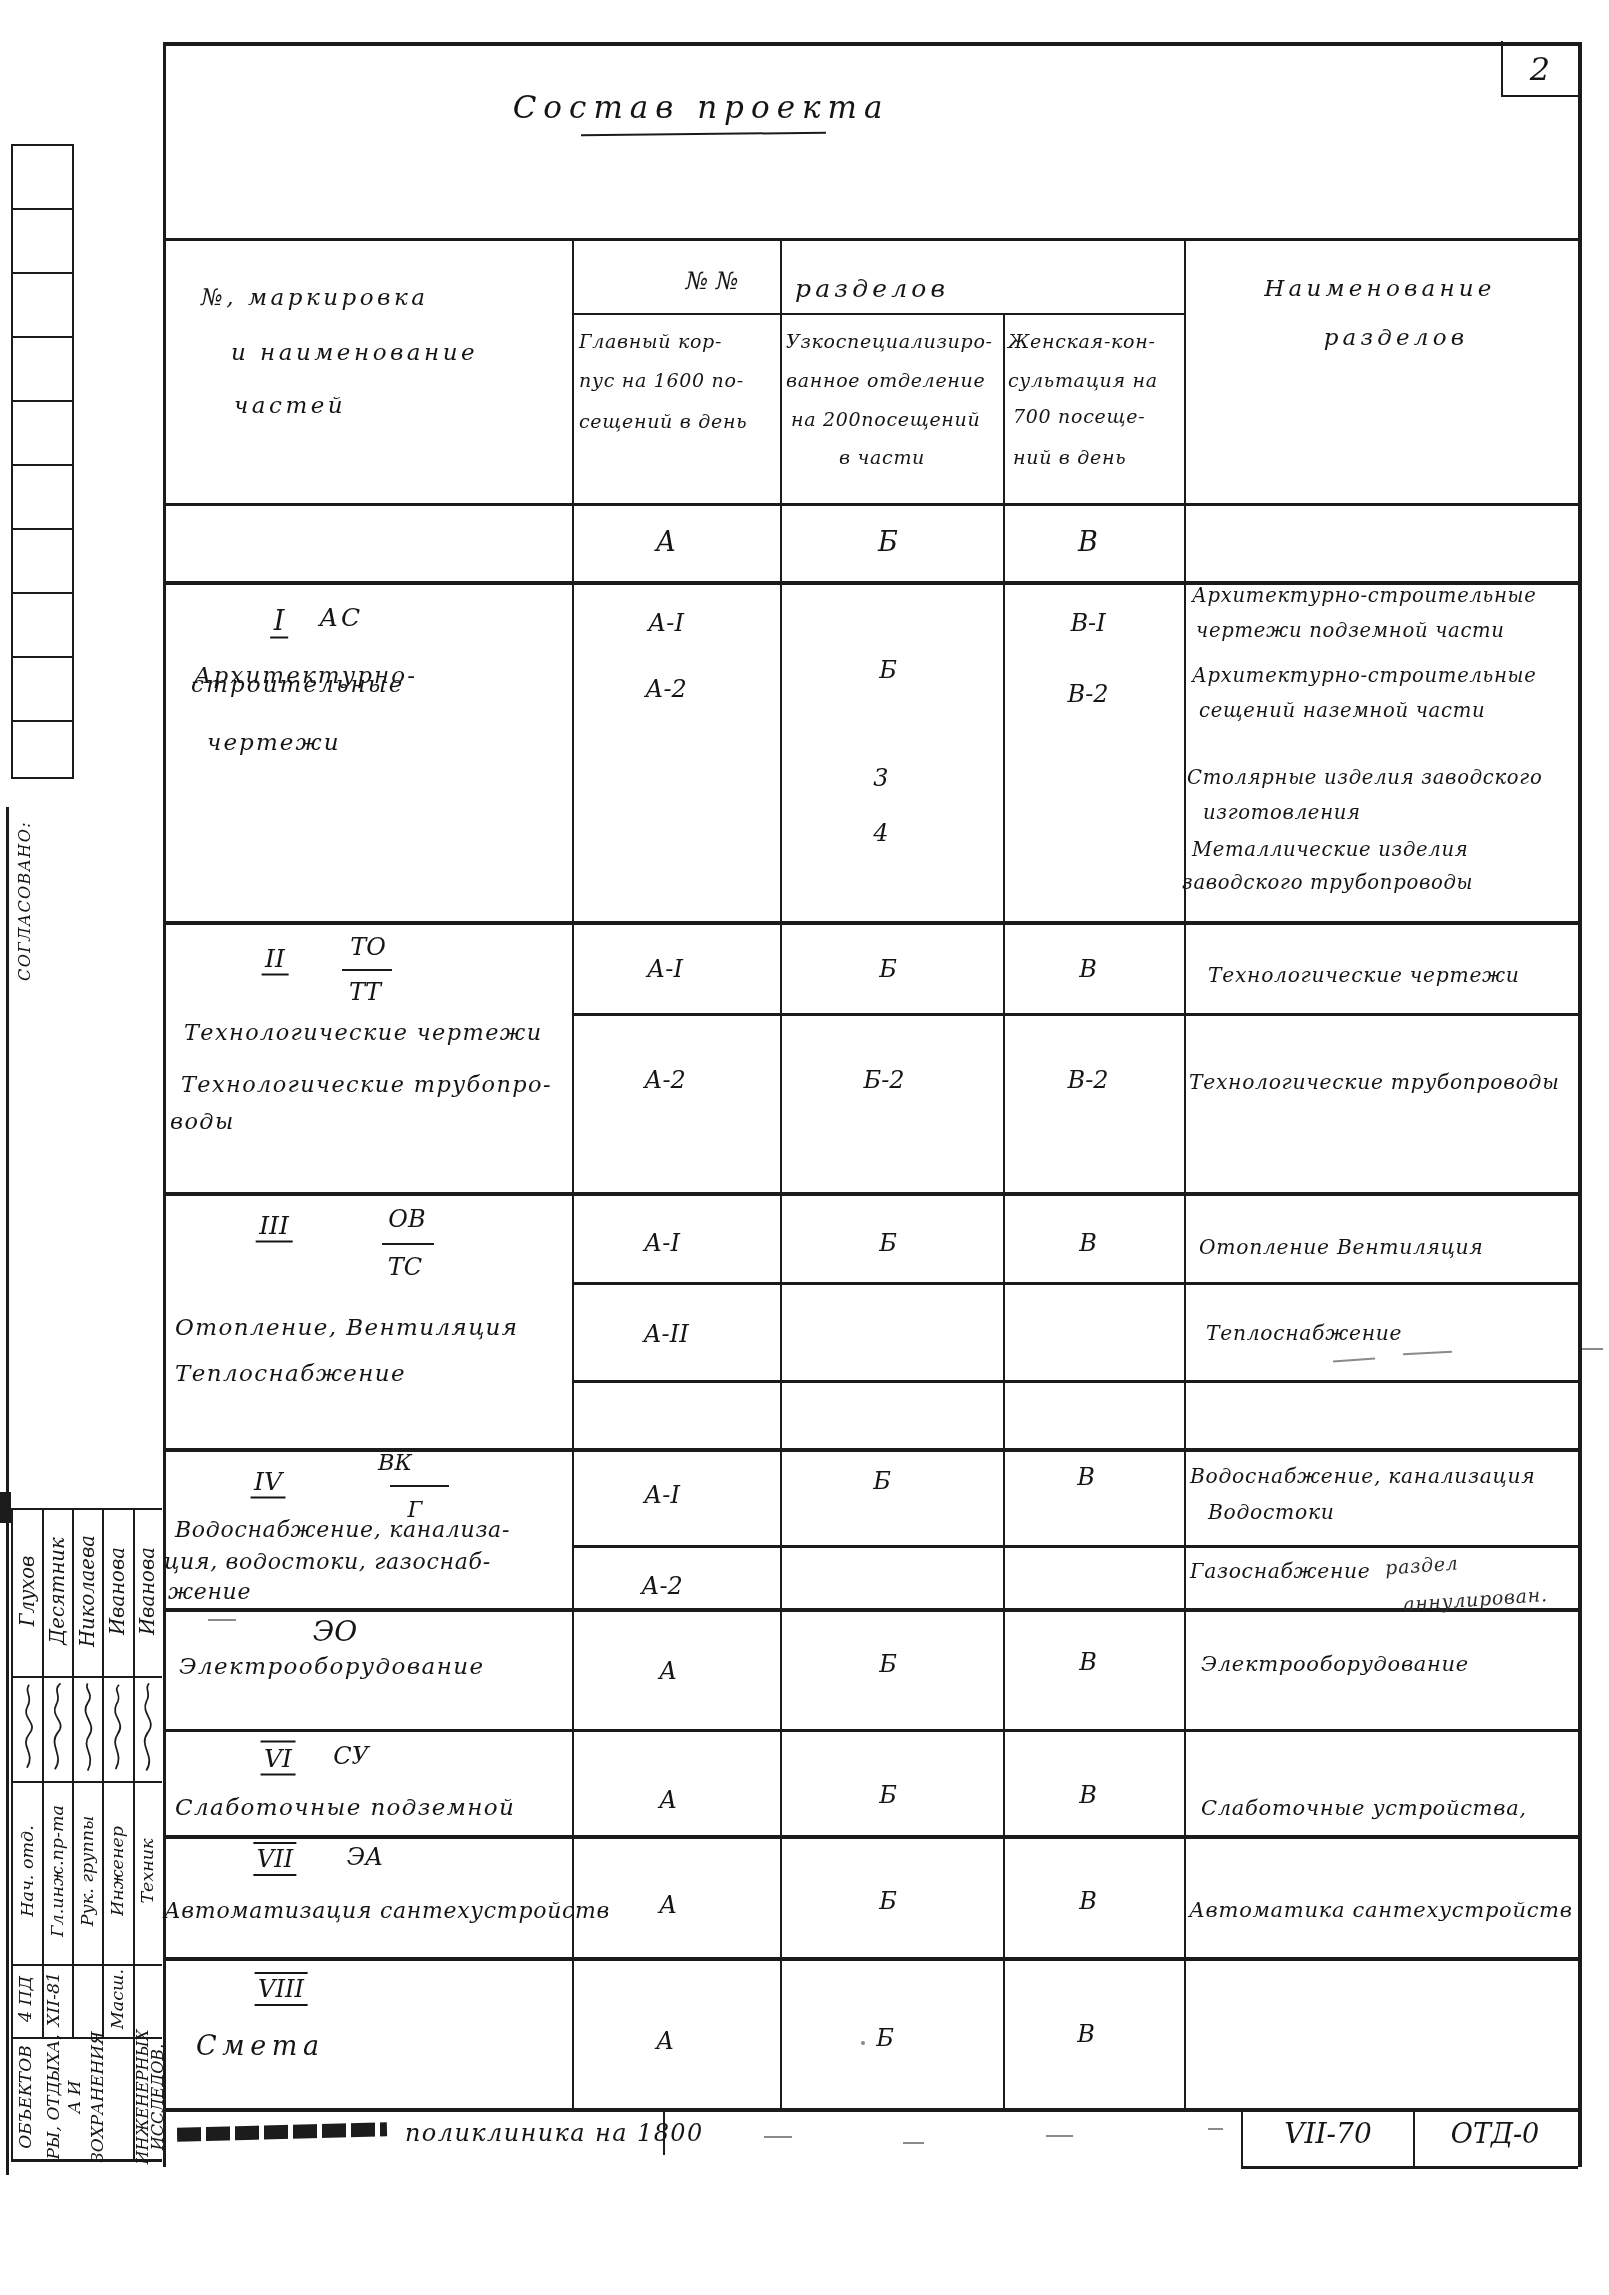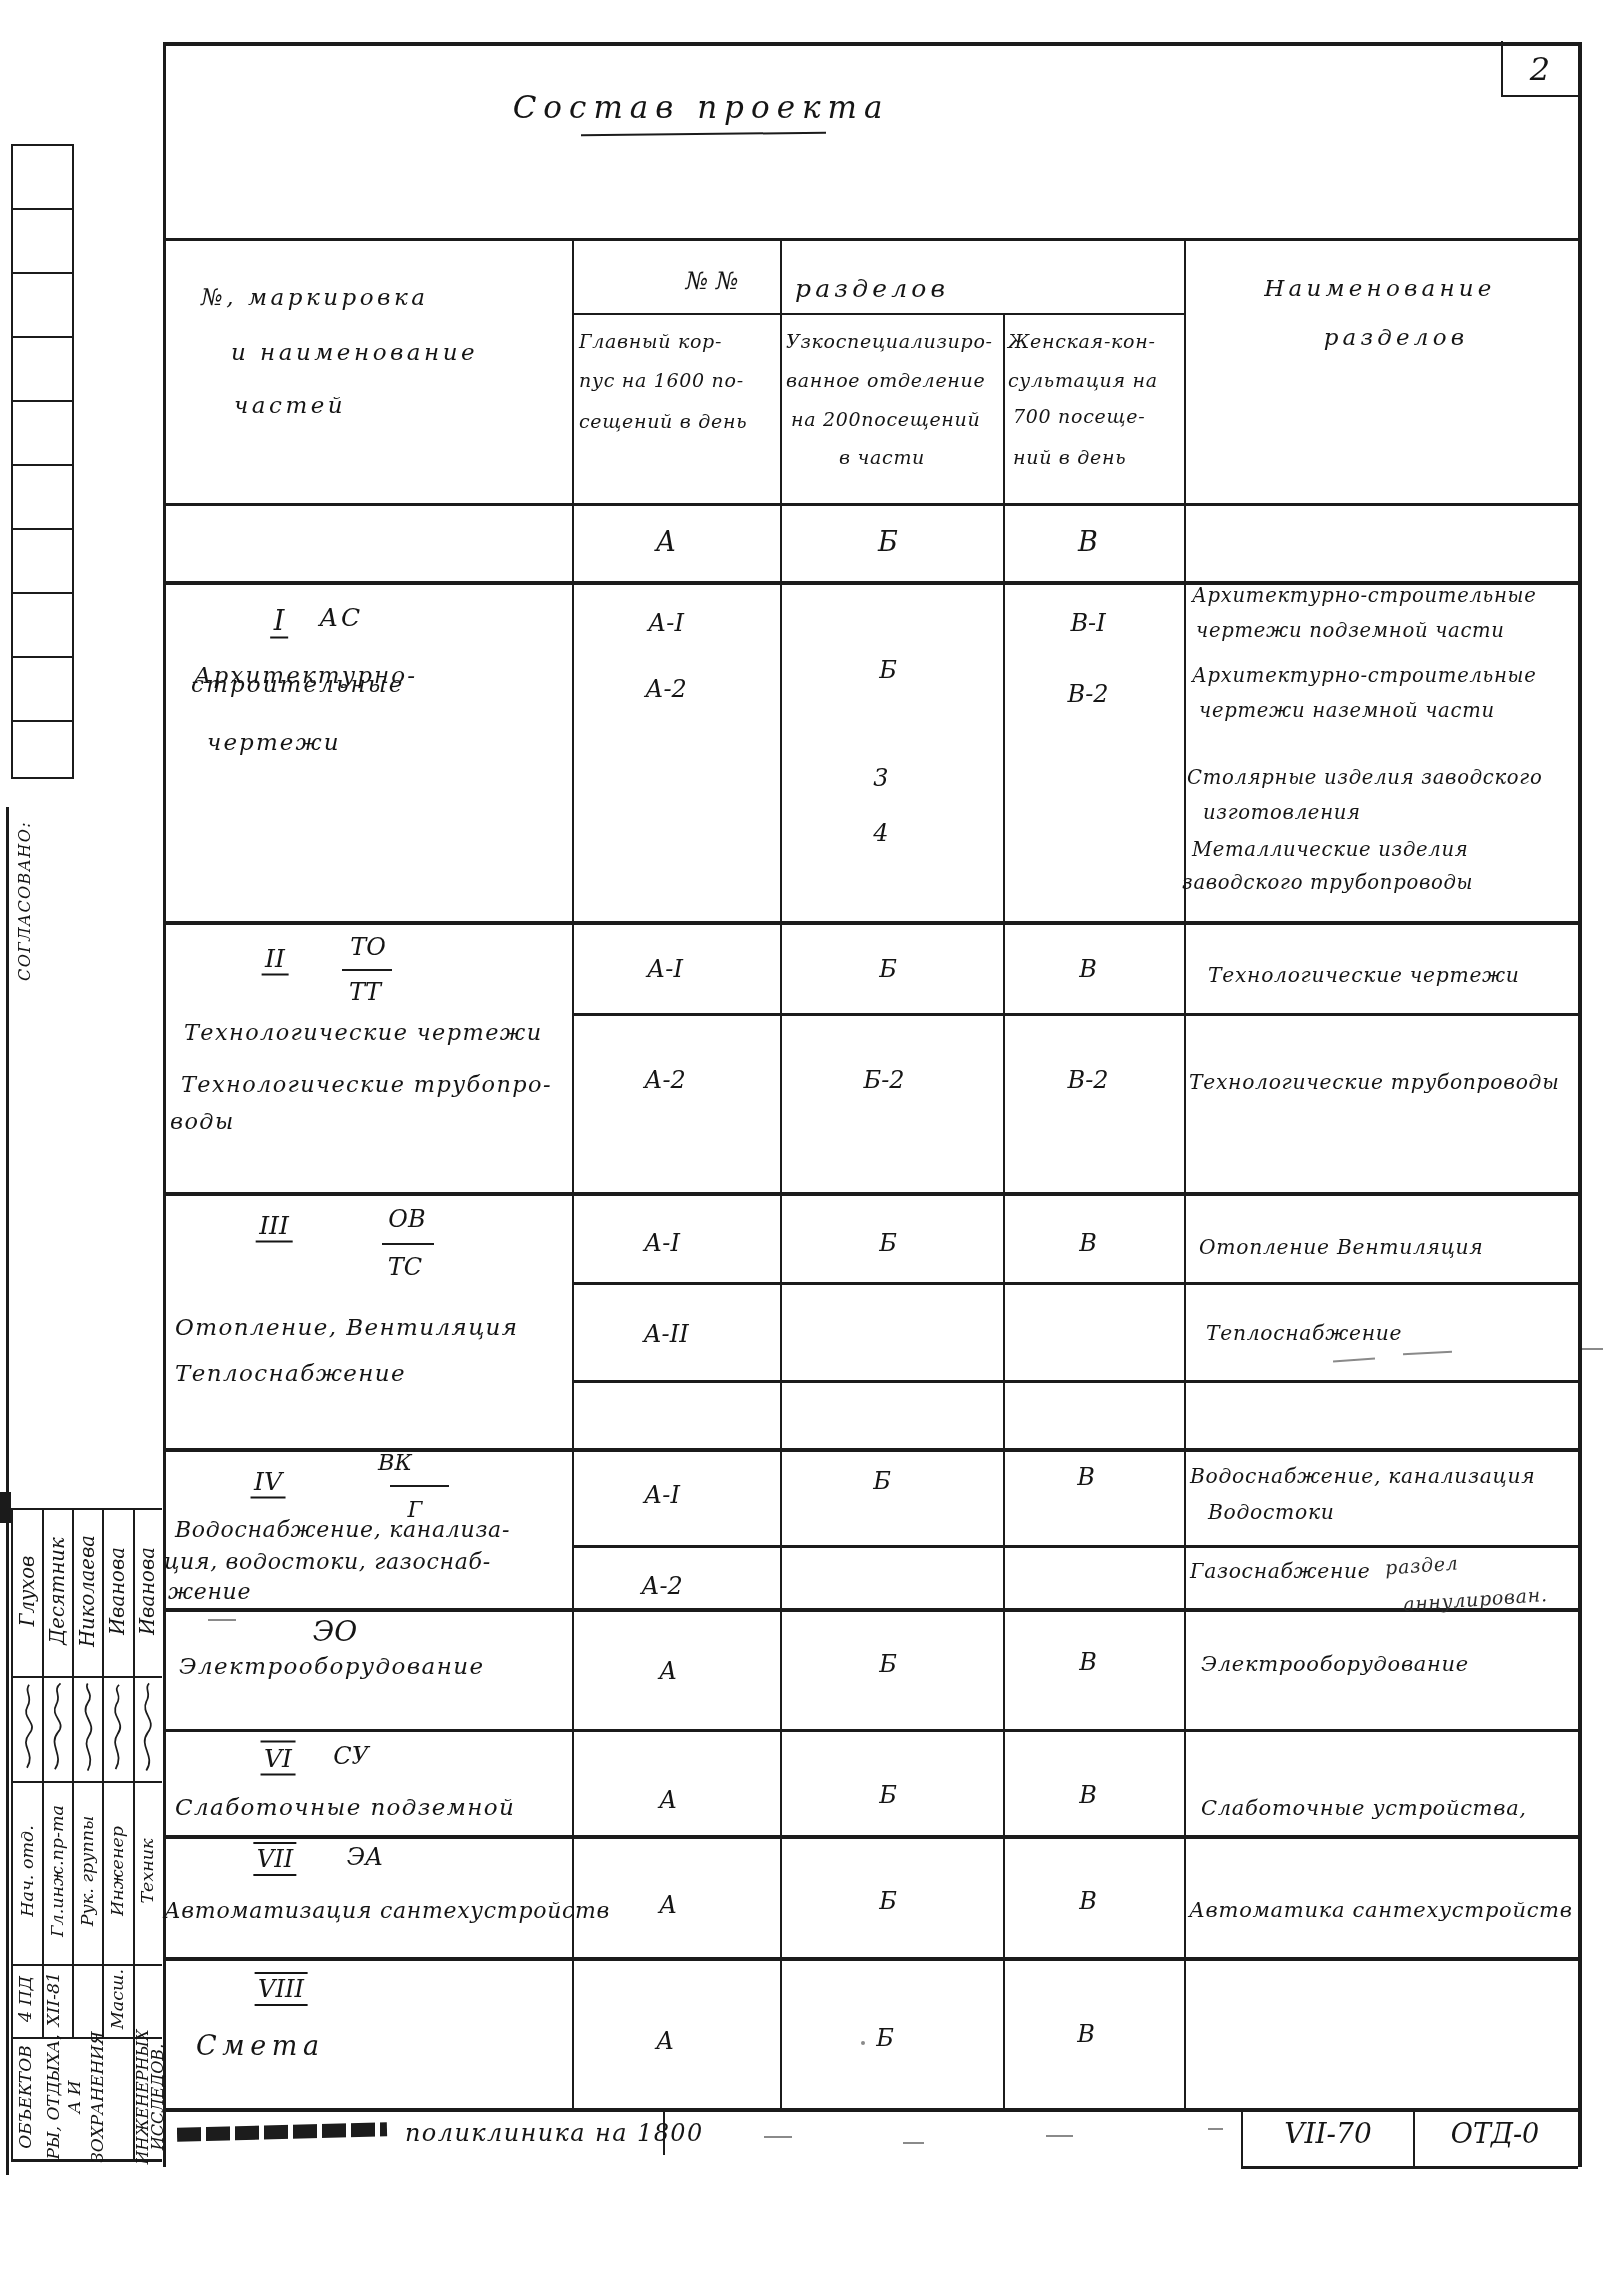--- a/index.html
+++ b/index.html
@@ -99,21 +99,21 @@
   <div class="t c f34" style="left:666px;top:623px">А-I</div>
   <div class="t c f34" style="left:666px;top:689px">А-2</div>
   <div class="t c f34" style="left:888px;top:670px">Б</div>
   <div class="t c f34" style="left:881px;top:778px">3</div>
   <div class="t c f34" style="left:881px;top:833px">4</div>
   <div class="t c f34" style="left:1088px;top:623px">В-I</div>
   <div class="t c f34" style="left:1088px;top:694px">В-2</div>
   <div class="t l f28 ls1" style="left:1192px;top:595px">Архитектурно-строительные</div>
   <div class="t l f28 ls1" style="left:1196px;top:630px">чертежи подземной части</div>
   <div class="t l f28 ls1" style="left:1192px;top:675px">Архитектурно-строительные</div>
-  <div class="t l f28 ls1" style="left:1199px;top:710px">чертежи наземной части</div>
+  <div class="t l f28 ls1" style="left:1199px;top:710px">сещений наземной части</div>
   <div class="t l f28 ls1" style="left:1187px;top:777px">Столярные изделия заводского</div>
   <div class="t l f28 ls1" style="left:1203px;top:812px">изготовления</div>
   <div class="t l f28 ls1" style="left:1192px;top:849px">Металлические изделия</div>
   <div class="t l f28 ls1" style="left:1182px;top:882px">заводского трубопроводы</div>
 
   <div class="t c f36" style="left:275px;top:958px"><span class="rn">II</span></div>
   <div class="t c f34" style="left:368px;top:947px">ТО</div>
   <div class="hl" style="left:342px;top:969px;width:50px;height:2.1px"></div>
   <div class="t c f34" style="left:365px;top:992px">ТТ</div>
   <div class="t l f32 ls2" style="left:184px;top:1032px">Технологические чертежи</div>

